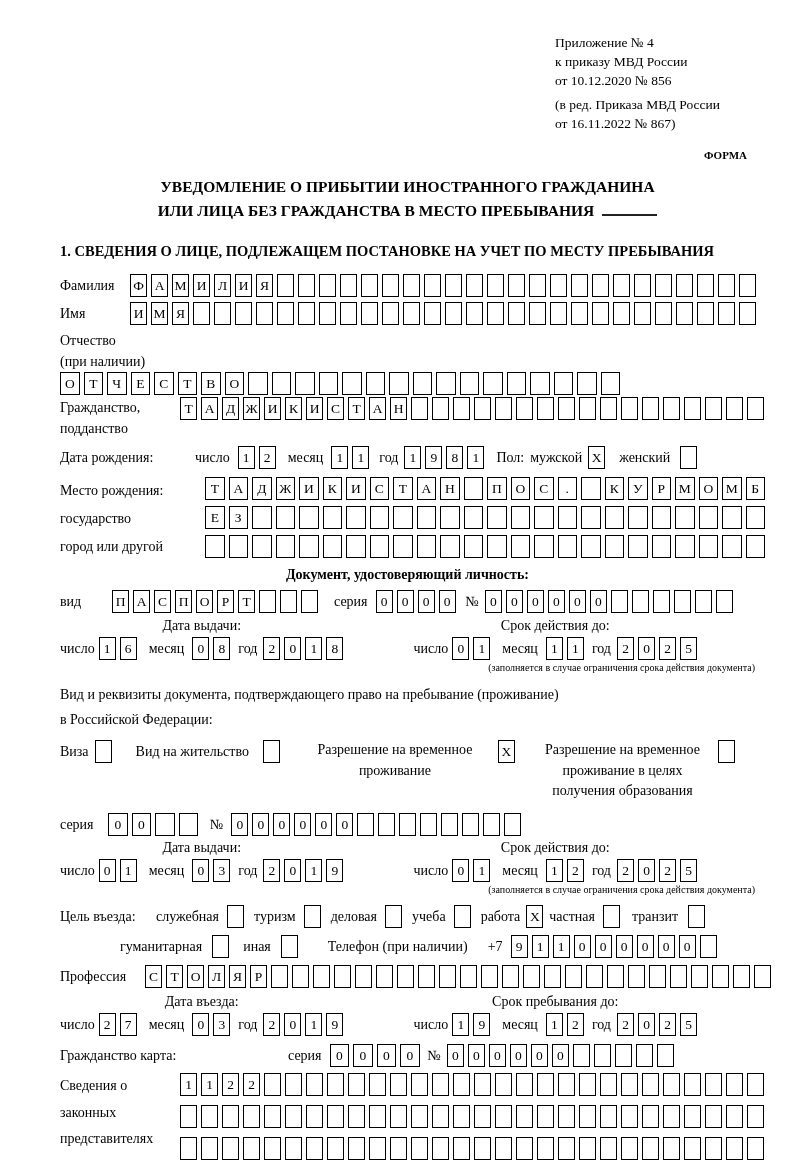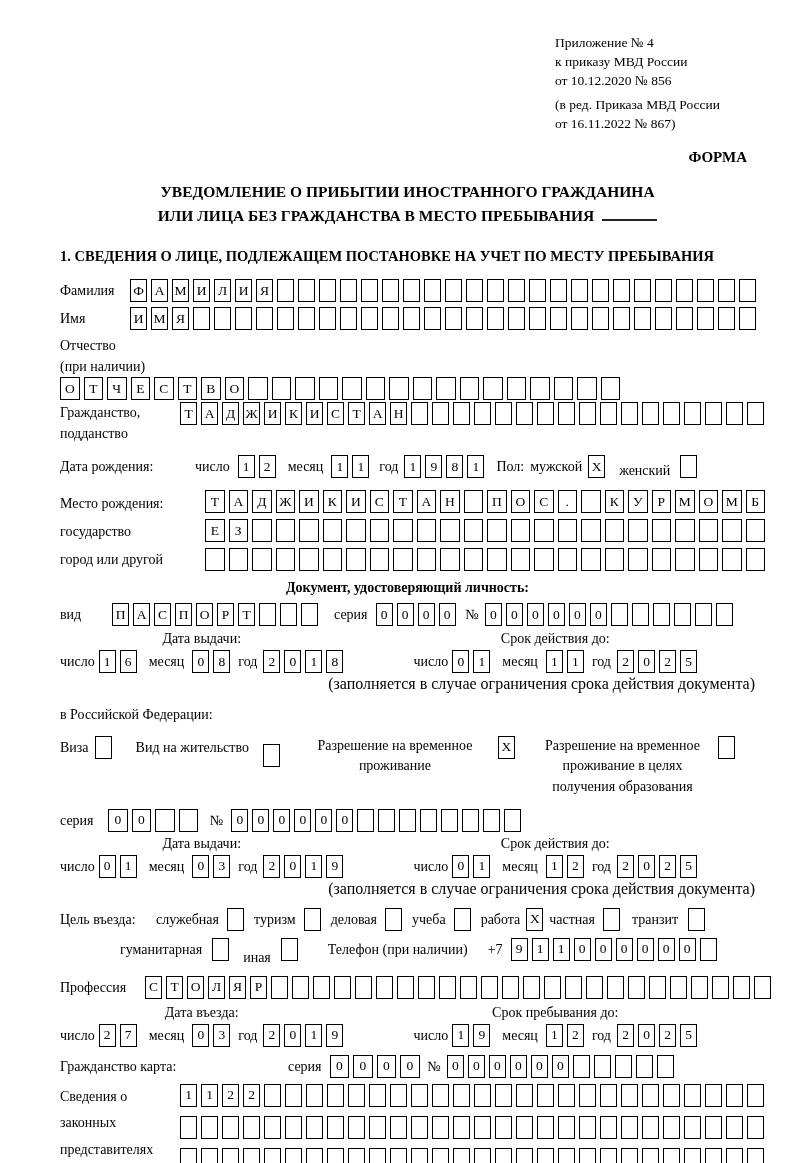--- a/index.html
+++ b/index.html
@@ -1,42 +1,42 @@
 <!DOCTYPE html>
 <html><head>
 <meta charset="utf-8">
 <style>
   html,body{margin:0;padding:0;background:#fff;}
   body{width:800px;height:1163px;font-family:"Liberation Serif","DejaVu Serif",serif;color:#000;}
   .page{box-sizing:border-box;width:780px;height:1163px;padding:34px 25px 8px 60px;overflow:hidden;font-family:Liberation Serif, serif;}
   .hdr{width:200px;margin-left:auto;font-size:13.5px;line-height:1.4;}
   .hdr .rev{margin-top:5px;}
-  .forma{text-align:right;font-weight:bold;font-size:15px;margin-top:16px;padding-right:8px;}
+  .forma{text-align:right;font-weight:bold;font-size:11px;margin-top:16px;padding-right:8px;}
   .title{text-align:center;font-weight:bold;font-size:15.5px;line-height:1.55;margin-top:14px;}
   .blank{display:inline-block;width:55px;border-bottom:2px solid #222;height:14px;margin-left:8px;}
   .sec{font-weight:bold;font-size:14.5px;margin-top:20px;margin-bottom:14px;}
   .frow{display:flex;align-items:flex-start;font-size:14px;margin-bottom:5px;}
   .lbl{flex:none;line-height:23px;}
   .lbl2{line-height:21px;}
   .il{flex:none;line-height:23px;white-space:nowrap;}
   .cells{display:flex;gap:4px;flex:none;}
   .cell{flex:none;box-sizing:border-box;width:17px;height:23px;border:1.6px solid #000;display:flex;align-items:center;justify-content:center;font-size:13.5px;background:#fff;}
   .w19 .cell{width:19.5px;}
   .w70{width:70px;}.w120{width:120px;}.w135{width:135px;}.w145{width:145px;}.w52{width:52px;}
   .ml4{margin-left:4px;}.ml6{margin-left:6px;}.ml8{margin-left:8px;}.ml10{margin-left:10px;}
-  .ml12{margin-left:12px;}.ml14{margin-left:14px;margin-top:8px;}.ml16{margin-left:16px;}.ml20{margin-left:20px;}
+  .ml12{margin-left:12px;}.ml14{margin-left:14px;}.ml16{margin-left:16px;}.ml20{margin-left:20px;}
   .ml24{margin-left:24px;}.ml30{margin-left:30px;}.ml50{margin-left:50px;}.ind60{margin-left:60px;}
   .bp-cells .cells{margin-bottom:6px;}
   .doc-h{text-align:center;font-weight:bold;font-size:14px;margin:3px 0 7px;}
   .dpair{display:flex;font-size:14px;margin-top:4px;margin-bottom:2px;}
   .dg{flex:none;}
   .dg-h{text-align:center;margin-bottom:3px;}
   .dg-l{display:flex;align-items:flex-start;}
   .dg.right{margin-left:auto;margin-right:58px;}
-  .note-r{text-align:right;font-size:16px;margin:2px 0 10px;}
+  .note-r{text-align:right;font-size:10px;margin:2px 0 10px;}
   .intro{font-size:14px;line-height:1.75;}
   .optrow{display:flex;align-items:flex-start;font-size:14px;margin:8px 0 12px;}
   .opt{display:flex;align-items:flex-start;flex:none;}
   .optlbl{line-height:23px;}
   .optlbl.c{text-align:center;line-height:1.45;width:190px;}
   .optlbl.c4{width:175px;}
   .reps{display:flex;font-size:14px;margin-top:4px;}
   .reps-lbl{flex:none;width:120px;line-height:26.5px;}
   .reps-cells .cells{margin-bottom:9px;}
 </style>
@@ -400,20 +400,21 @@
             <span class="cell">2</span>
             <span class="cell">0</span>
             <span class="cell">2</span>
             <span class="cell">5</span>
           </span>
       </div>
     </div>
   </div>
   <div class="note-r">(заполняется в случае ограничения срока действия документа)</div>
 
+  <div class="intro">Вид и реквизиты документа, подтверждающего право на пребывание (проживание)</div>
   <div class="intro">в Российской Федерации:</div>
   <div class="optrow">
     <span class="opt">
       <span class="optlbl">Виза</span>
       <span class="cell ml6"></span>
     </span>
     <span class="opt ml24">
       <span class="optlbl">Вид на жительство</span>
       <span class="cell ml14"></span>
     </span>

